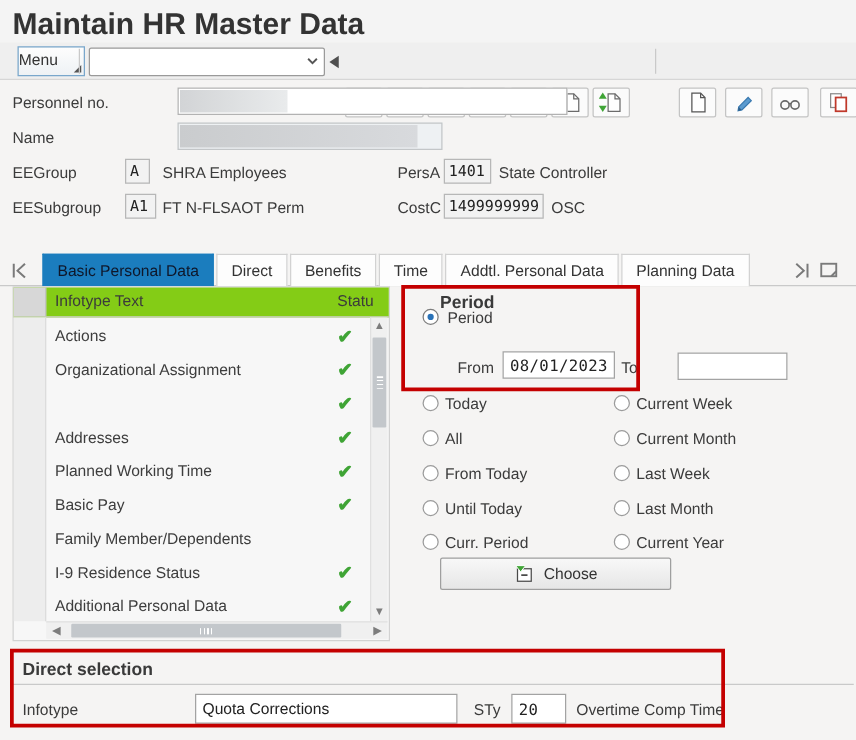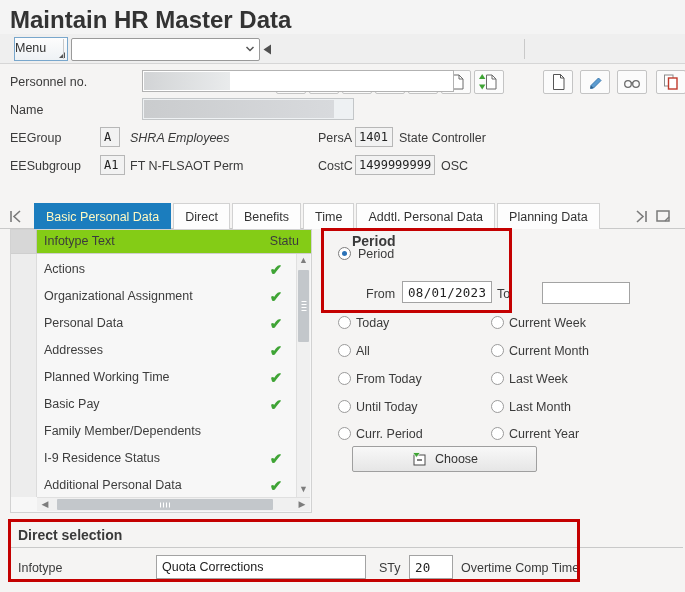--- a/index.html
+++ b/index.html
@@ -23,21 +23,21 @@
   .lbl{font-size:12.5px;color:#3b3b3b;white-space:nowrap;}
   .field-white{background:#fff;border:1px solid #b2b2b2;box-sizing:border-box;}
   .redact1{background:linear-gradient(90deg,#d2d4d6,#e9ebec);}
   .redact2{background:linear-gradient(90deg,#caccce,#d8dadd);}
   .ro-box{background:#f2f2f2;border:1px solid #b7b7b7;box-sizing:border-box;font-family:"DejaVu Sans Mono",monospace;
     font-size:12px;color:#222;display:flex;align-items:center;padding:0 3px;}
   
   .tabstrip{left:0;top:203px;width:685px;height:26px;border-bottom:1px solid #c9c9c9;box-sizing:border-box;}
   .tab{float:left;height:26px;line-height:26px;padding:0 11px;margin-right:2px;font-size:12.5px;color:#333;
     background:#fdfdfd;border:1px solid #d2d2d2;border-bottom:none;box-sizing:border-box;cursor:pointer;white-space:nowrap;}
-  .tab.active{background:#1b7dbe;color:#fef9c3;border-color:#1b7dbe;}
+  .tab.active{background:#1b7dbe;color:#0f172a;border-color:#1b7dbe;}
   
   .panel{left:10px;top:229px;width:302px;height:284px;background:#f7f7f7;border:1px solid #d2d2d2;box-sizing:border-box;}
   .lheader{position:absolute;left:0;top:0;width:100%;height:24px;background:#84cc16;border-bottom:1px solid #cfcfcf;box-sizing:border-box;}
   .lheader .hsel{position:absolute;left:0;top:0;width:26px;height:100%;background:#d7d7d7;border-right:1px solid #c2c2c2;box-sizing:border-box;}
   .lstrip{position:absolute;left:0;top:24px;width:26px;bottom:15px;background:#ededed;border-right:1px solid #dcdcdc;box-sizing:border-box;}
   .lrow{position:absolute;left:27px;width:258px;height:27px;line-height:27px;font-size:12.5px;color:#3d3d3d;cursor:pointer;}
   .lrow .rowtext{position:absolute;left:6px;white-space:nowrap;}
   .check{position:absolute;right:10px;top:0;width:20px;text-align:center;color:#3fa435;font-size:15px;font-weight:bold;}
   .vscroll{position:absolute;right:1px;top:24px;width:14px;height:243px;background:#f0f0f0;border-left:1px solid #e0e0e0;box-sizing:border-box;}
   .vthumb{position:absolute;left:1px;top:16px;width:11px;height:72px;background:#c3c7cb;border-radius:1px;}
@@ -166,21 +166,21 @@
   <div class="abs field-white" style="left:142px;top:70px;width:312px;height:22px;">
     <div class="abs redact1" style="left:1px;top:1px;width:86px;height:18px;"></div>
   </div>
   <div class="abs lbl" style="left:10px;top:103px;">Name</div>
   <div class="abs" style="left:142px;top:98px;width:212px;height:22px;background:#eef1f3;border:1px solid #c3c6c8;box-sizing:border-box;">
     <div class="abs redact2" style="left:1px;top:1px;width:190px;height:18px;"></div>
   </div>
 
   <div class="abs lbl" style="left:10px;top:131px;">EEGroup</div>
   <div class="abs ro-box" style="left:100px;top:127px;width:20px;height:20px;">A</div>
-  <div class="abs lbl" style="left:130px;top:131px;font-style:italic;">SHRA Employees</div>
+  <div class="abs lbl" style="left:130px;top:131px;">SHRA Employees</div>
   <div class="abs lbl" style="left:318px;top:131px;">PersA</div>
   <div class="abs ro-box" style="left:355px;top:127px;width:38px;height:20px;">1401</div>
   <div class="abs lbl" style="left:399px;top:131px;">State Controller</div>
 
   <div class="abs lbl" style="left:10px;top:159px;">EESubgroup</div>
   <div class="abs ro-box" style="left:100px;top:155px;width:25px;height:20px;">A1</div>
   <div class="abs lbl" style="left:130px;top:159px;">FT N-FLSAOT Perm</div>
   <div class="abs lbl" style="left:318px;top:159px;">CostC</div>
   <div class="abs ro-box" style="left:355px;top:155px;width:80px;height:20px;">1499999999</div>
   <div class="abs lbl" style="left:441px;top:159px;">OSC</div>
@@ -216,21 +216,20 @@
 
     <div class="lrow" style="top:26px;">
       <span class="rowtext">Actions</span>
       <span class="check">✔</span>
       </div>
     <div class="lrow" style="top:53px;">
       <span class="rowtext">Organizational Assignment</span>
       <span class="check">✔</span>
       </div>
     <div class="lrow" style="top:80px;">
-      <span class="rowtext">Personal Data</span>
       <span class="check">✔</span>
       </div>
     <div class="lrow" style="top:107px;">
       <span class="rowtext">Addresses</span>
       <span class="check">✔</span>
       </div>
     <div class="lrow" style="top:134px;">
       <span class="rowtext">Planned Working Time</span>
       <span class="check">✔</span>
       </div>

